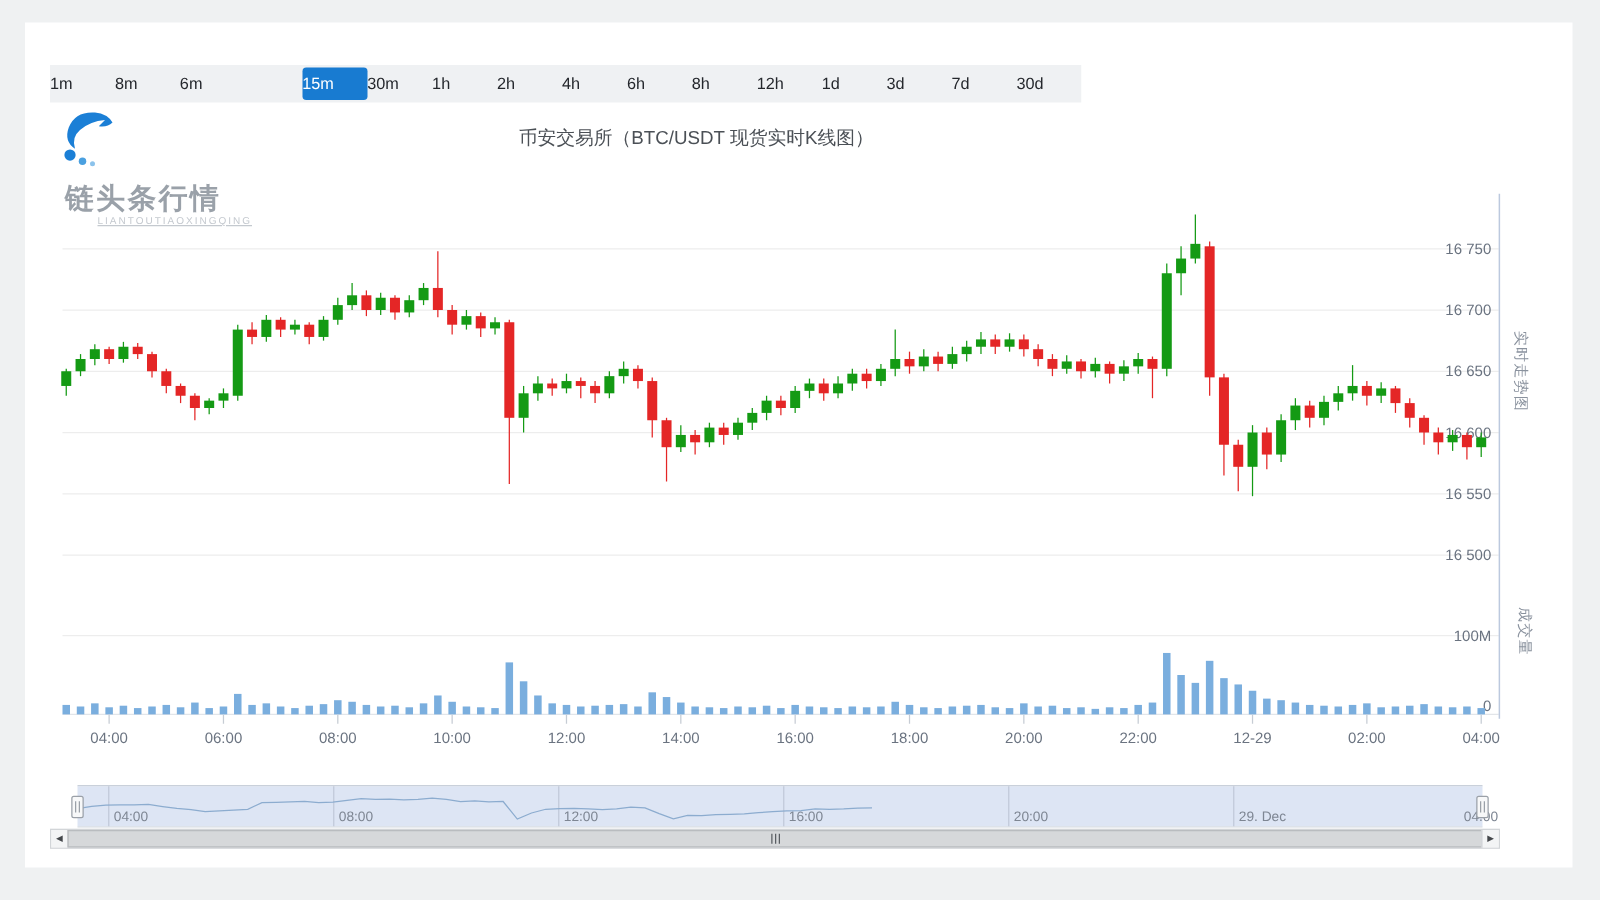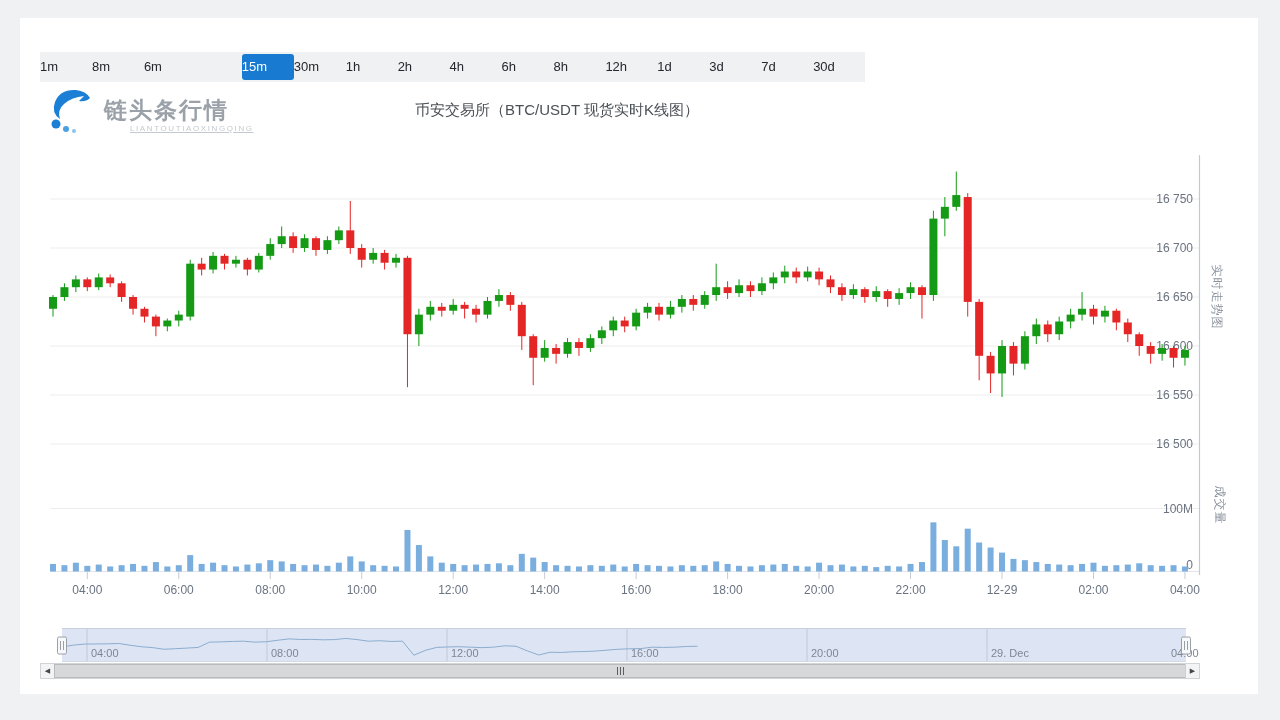--- a/index.html
+++ b/index.html
@@ -4,21 +4,21 @@
 <style>
   html,body{margin:0;padding:0;background:#eff1f2;font-family:"Liberation Sans",sans-serif;}
   #page{position:relative;width:1280px;height:720px;background:#eff1f2;overflow:hidden;}
   #card{position:absolute;left:20px;top:18px;width:1238px;height:676px;background:#ffffff;}
   #chart-svg{position:absolute;left:0;top:0;font-family:"Liberation Sans",sans-serif;}
   
   #tabbar{position:absolute;left:20px;top:34px;width:825px;height:30px;background:#eff1f3;display:flex;align-items:center;}
   .tab{width:55px;font-size:13px;color:#24272c;line-height:26px;height:26px;cursor:pointer;}
   .tab.active{background:#187bd1;color:#ffffff;border-radius:3px;margin-left:46px;}
   
-  #logo{position:absolute;left:26px;top:66px;display:flex;align-items:center;}
+  #logo{position:absolute;left:26px;top:66px;display:flex;align-items:flex-start;flex-direction:column;}
   #logo-txt{margin-left:6px;margin-top:10px;}
   #logo-main{font-size:23px;font-weight:bold;color:#9aa1a9;letter-spacing:2px;line-height:24px;}
   #logo-sub{font-size:8px;color:#c4c9cf;letter-spacing:1.6px;margin-left:26px;margin-top:2px;text-decoration:underline;}
   
   #title{position:absolute;left:4px;top:83px;width:1066px;text-align:center;font-size:15px;color:#4b5056;}
   
   #scrollbar{position:absolute;left:20px;top:645px;width:1160px;height:16px;background:#eef0f1;border:1px solid #d2d5d8;box-sizing:border-box;}
   .sb-btn{position:absolute;top:0;width:13px;height:14px;background:#f3f4f5;display:flex;align-items:center;justify-content:center;font-size:7px;color:#44474b;cursor:pointer;}
   #sb-left{left:0;border-right:1px solid #cdd0d3;}
   #sb-right{right:0;border-left:1px solid #cdd0d3;}

